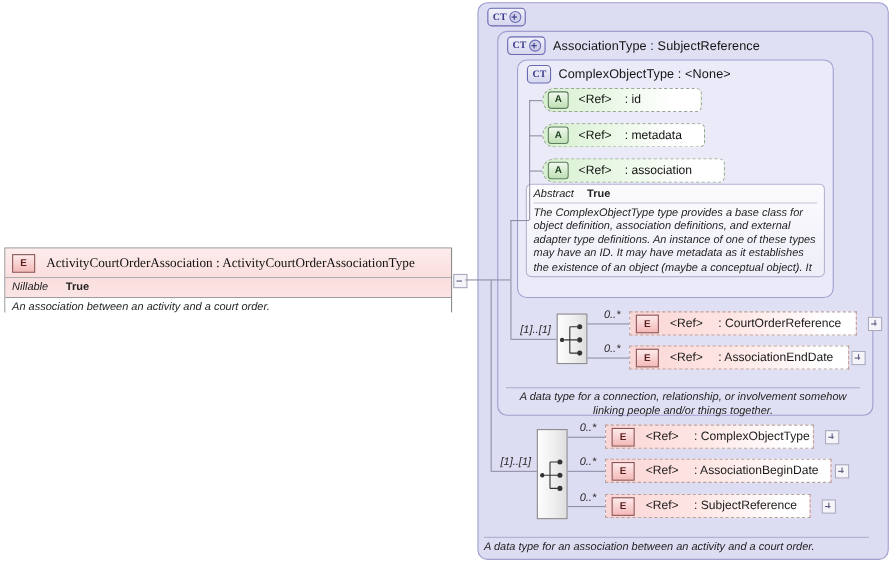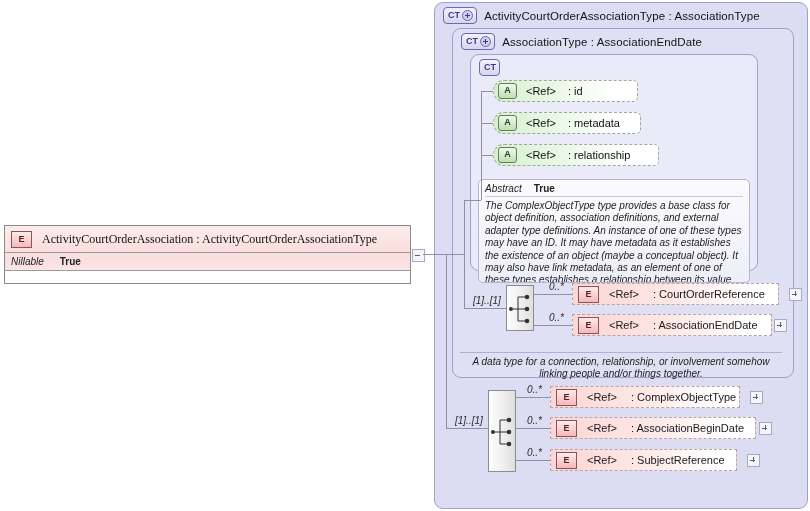--- a/index.html
+++ b/index.html
@@ -49,20 +49,21 @@
     gap: 1px;
     height: 15px;
     padding: 0 3px 0 4px;
     border: 1px solid #6a6ab4;
     border-radius: 4px;
     background: linear-gradient(#f2f2fb, #d6d6ee);
     font-size: 9px;
     font-weight: bold;
     color: #3a3a8c;
     line-height: 13px;
+    font-family: Liberation Serif, serif;
   }
   .ct-plus {
     display: inline-block;
     width: 9px; height: 9px;
     border-radius: 50%;
     border: 1px solid #6a6ab4;
     background: #cfcfea;
     position: relative;
     margin-left: 1px;
   }
@@ -251,39 +252,39 @@
 <body>
 
 <div class="canvas">
 
   <div class="panel lvl1" style="left:434px; top:2px; width:374px; height:507px;">
     <div class="panel-title">
       <span class="ct-badge">
         <span>CT</span>
           <span class="ct-plus"></span>
       </span>
-      <span>ActivityCourtOrderAssociationType : AssociationType</span>
     </div>
   </div>
 
   <div class="panel lvl2" style="left:452px; top:28px; width:342px; height:350px;">
     <div class="panel-title">
       <span class="ct-badge">
         <span>CT</span>
           <span class="ct-plus"></span>
       </span>
-      <span>AssociationType : AssociationEndDate</span>
+      <span>AssociationType : SubjectReference</span>
     </div>
   </div>
 
   <div class="panel lvl3" style="left:470px; top:54px; width:288px; height:217px;">
     <div class="panel-title">
       <span class="ct-badge">
         <span>CT</span>
       </span>
+      <span>ComplexObjectType : &lt;None&gt;</span>
     </div>
   </div>
 
   <div class="line-v" style="left:481px; top:91px; height:64px;"></div>
   <div class="line-h" style="left:481px; top:91px; width:12px;"></div>
   <div class="line-h" style="left:481px; top:123px; width:12px;"></div>
   <div class="line-h" style="left:481px; top:155px; width:12px;"></div>
 
   <div class="attr-row" style="left:493px; top:80px; width:145px;">
     <span class="a-badge">A</span>
@@ -293,24 +294,24 @@
 
   <div class="attr-row" style="left:493px; top:112px; width:148px;">
     <span class="a-badge">A</span>
     <span class="attr-ref">&lt;Ref&gt;</span>
     <span class="attr-name">: metadata</span>
   </div>
 
   <div class="attr-row" style="left:493px; top:144px; width:166px;">
     <span class="a-badge">A</span>
     <span class="attr-ref">&lt;Ref&gt;</span>
-    <span class="attr-name">: relationship</span>
-  </div>
-
-  <div class="doc-box" style="left:478px; top:179px; width:272px; height:104px;">
+    <span class="attr-name">: association</span>
+  </div>
+
+  <div class="doc-box" style="left:478px; top:167px; width:272px; height:85px;">
     <div class="prop-line">
       <span class="prop-key">Abstract</span>
       <span class="prop-val">True</span>
     </div>
     <div class="doc-text">The ComplexObjectType type provides a base class for object definition, association definitions, and external adapter type definitions. An instance of one of these types may have an ID. It may have metadata as it establishes the existence of an object (maybe a conceptual object). It may also have link metadata, as an element of one of these types establishes a relationship between its value and its context.</div>
   </div>
 
   <div class="line-h" style="left:464px; top:308px; width:42px;"></div>
   <span class="card" style="left:473px; top:295px;">[1]..[1]</span>
 
@@ -389,30 +390,32 @@
   </div>
   <div class="exp-box" style="left:759px; top:422px;"></div>
 
   <div class="elem-row" style="left:550px; top:449px; width:187px;">
     <span class="e-badge">E</span>
     <span class="elem-ref">&lt;Ref&gt;</span>
     <span class="elem-name">: SubjectReference</span>
   </div>
   <div class="exp-box" style="left:747px; top:454px;"></div>
 
+  <div class="panel-doc" style="left:440px; top:488px; width:350px;">A data type for an association between an activity and a court order.</div>
 
   <div class="root-box" style="left:4px; top:225px; width:407px; height:59px;">
     <div class="root-head">
       <span class="e-badge">E</span>
       <span class="root-title">ActivityCourtOrderAssociation : ActivityCourtOrderAssociationType</span>
     </div>
     <div class="root-prop">
       <span class="prop-key">Nillable</span>
       <span class="prop-val">True</span>
     </div>
+    <div class="root-doc">An association between an activity and a court order.</div>
   </div>
 
   <div class="exp-box minus" style="left:412px; top:249px;"></div>
   <div class="line-h" style="left:423px; top:254px; width:23px;"></div>
   <div class="line-v" style="left:446px; top:254px; height:174px;"></div>
   <div class="line-v" style="left:464px; top:200px; height:108px;"></div>
   <div class="line-h" style="left:446px; top:254px; width:18px;"></div>
   <div class="line-v" style="left:481px; top:155px; height:45px;"></div>
   <div class="line-h" style="left:464px; top:200px; width:17px;"></div>
 

